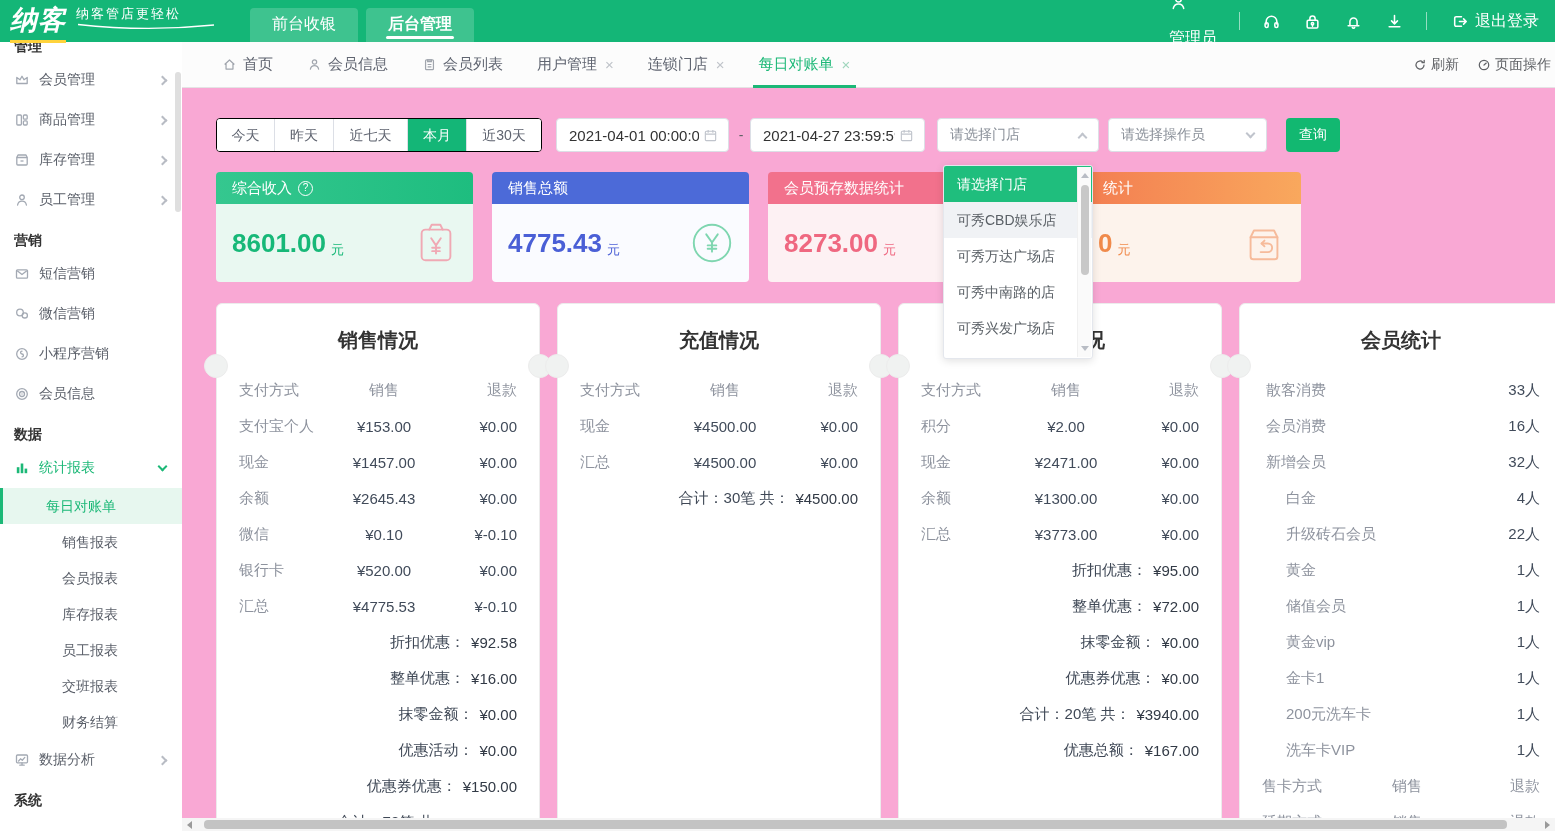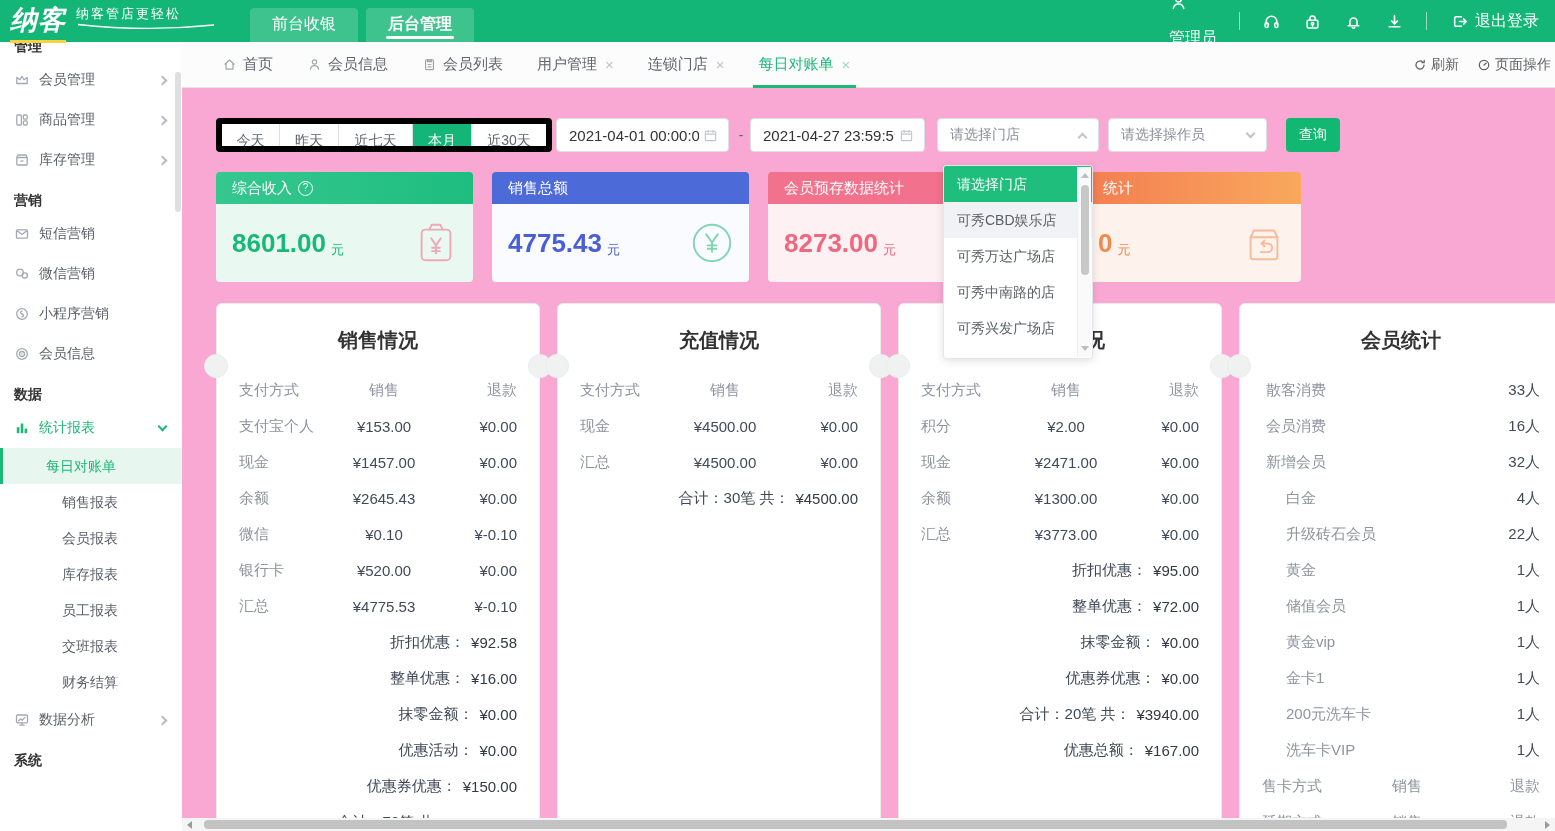--- a/index.html
+++ b/index.html
@@ -46,21 +46,21 @@
   .tab.active { color:#1cb877; }
   .tab.active::after { content:""; position:absolute; left:-6px; right:-6px; bottom:0; height:3px; background:#1cb877; }
   .tab.active .tclose { color:#9fd6bd; }
   .tab-ops { margin-left:auto; display:flex; align-items:center; gap:18px; padding-right:4px; font-size:14px; color:#606266; }
   .tab-op { display:flex; align-items:center; gap:4px; cursor:pointer; white-space:nowrap; }
 
   
   .content { position:absolute; top:88px; left:182px; right:0; bottom:0; overflow:hidden; }
 
   
-  .range-group { position:absolute; top:30px; left:34px; display:flex; height:34px; border:6px solid #000000; border-radius:4px; overflow:hidden; background:#fff; }
+  .range-group { position:absolute; top:30px; left:34px; display:flex; height:34px; border:1px solid #000000; border-radius:4px; overflow:hidden; background:#fff; }
   .range-btn { height:32px; line-height:32px; text-align:center; font-size:14px; color:#5f6470; border-right:1px solid #dcdfe6; cursor:pointer; background:#fff; }
   .range-btn:last-child { border-right:none; }
   .range-btn.active { background:#14b677; color:#fff; }
   .date-box { position:absolute; top:30px; height:34px; background:#fff; border:1px solid #dcdfe6; border-radius:4px; display:flex; align-items:center; padding:0 10px 0 12px; }
   .date-box input { border:none; outline:none; font-size:15px; color:#333; width:100%; font-family:"Liberation Sans",sans-serif; background:transparent; }
   .date-ico { display:inline-flex; color:#c0c4cc; margin-left:4px; }
   .date-sep { position:absolute; top:30px; left:550px; width:18px; height:34px; line-height:34px; text-align:center; color:#606266; font-size:14px; }
   .select-box { position:absolute; top:30px; height:34px; background:#fff; border:1px solid #dcdfe6; border-radius:4px; display:flex; align-items:center; justify-content:space-between; padding:0 12px; font-size:14px; color:#8a9099; cursor:pointer; }
   .sel-arrow { width:7px; height:7px; border-right:2px solid #c0c4cc; border-bottom:2px solid #c0c4cc; }
   .sel-arrow.up { transform:rotate(-135deg); margin-top:4px; }
@@ -219,20 +219,30 @@
       <span class="sicon">
           <svg width="16" height="16" viewBox="0 0 16 16" fill="none" stroke="currentColor" stroke-width="1.3" stroke-linejoin="round">
             <path d="M2.8 5.5h10.4V12a1 1 0 0 1-1 1H3.8a1 1 0 0 1-1-1z"></path>
             <path d="M2.8 5.5L4 3h8l1.2 2.5"></path>
             <path d="M6.5 9h3"></path>
           </svg>
         </span>
       <span class="stext">库存管理</span>
       <span class="chev"></span>
     </div>
+    <div class="side-item">
+      <span class="sicon">
+          <svg width="16" height="16" viewBox="0 0 16 16" fill="none" stroke="currentColor" stroke-width="1.3" stroke-linecap="round">
+            <circle cx="8" cy="5.3" r="2.3"></circle>
+            <path d="M3.6 13c.5-2.6 2.2-3.8 4.4-3.8s3.9 1.2 4.4 3.8"></path>
+          </svg>
+        </span>
+      <span class="stext">员工管理</span>
+      <span class="chev"></span>
+    </div>
 
     <div class="side-label">营销</div>
 
     <div class="side-item">
       <span class="sicon">
           <svg width="16" height="16" viewBox="0 0 16 16" fill="none" stroke="currentColor" stroke-width="1.3" stroke-linejoin="round">
             <rect x="2.5" y="3.8" width="11" height="8.4" rx="1"></rect>
             <path d="M3.2 4.8L8 8.6l4.8-3.8"></path>
           </svg>
         </span>

